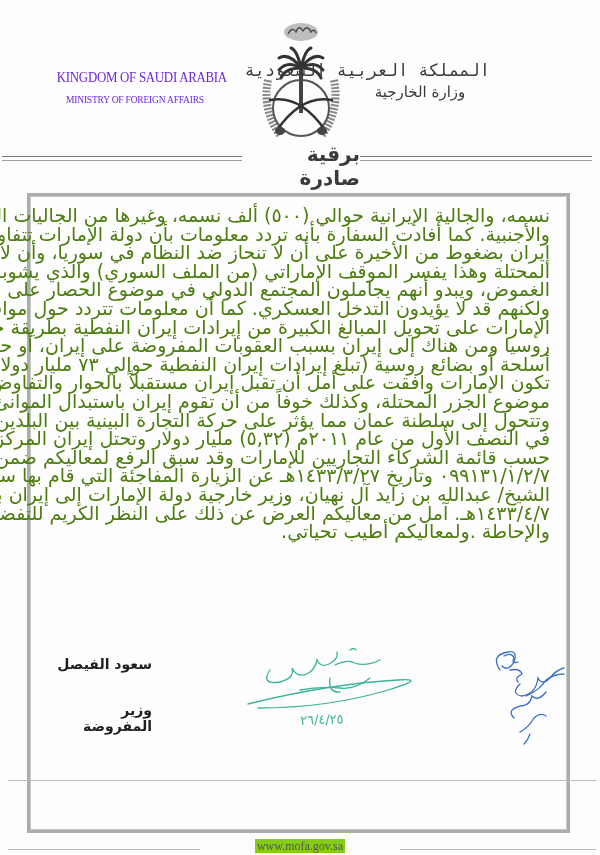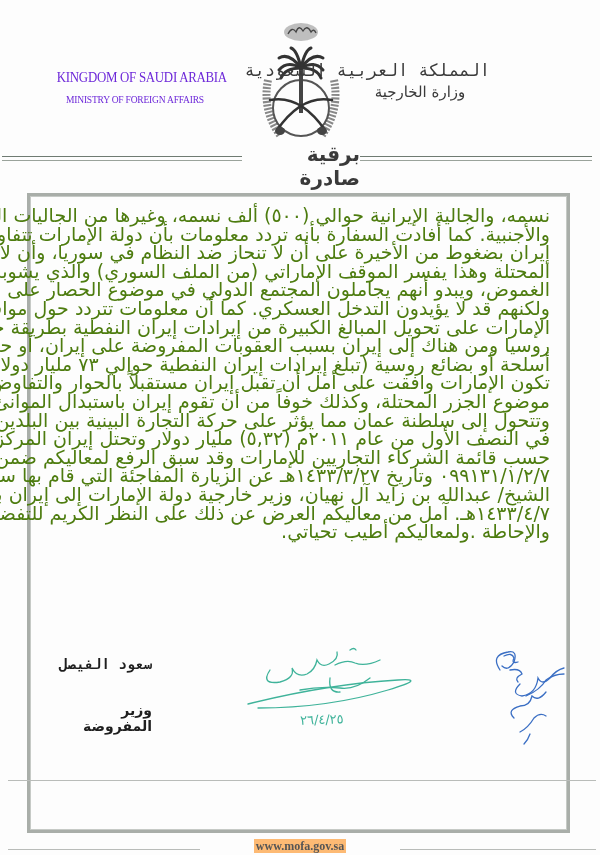--- a/index.html
+++ b/index.html
@@ -115,21 +115,21 @@
     .sign-name, .sign-title {
       position: absolute;
       left: 52px;
       direction: rtl;
       font-size: 14px;
       font-weight: bold;
       color: #1f1f1f;
       width: 100px;
       text-align: right;
     }
-    .sign-name { top: 656px; font-family: Liberation Mono, monospace; }
+    .sign-name { top: 656px; }
     .sign-title { top: 702px; }
     .sig1 {
       position: absolute;
       left: 240px;
       top: 640px;
       width: 200px;
       height: 100px;
     }
     .sig-date {
       position: absolute;
@@ -160,21 +160,21 @@
       position: absolute;
       top: 839px;
       left: 200px;
       width: 200px;
       text-align: center;
       font-family: "Liberation Serif", serif;
       font-size: 12px;
       color: #555;
       background: #fdfdfd;
     }
-    .url span { background: #fdba74; padding: 0 2px; font-weight: bold; }
+    .url span { background: #84cc16; padding: 0 2px; }
   </style>
 </head>
 <body>
 
 <div class="page">
 
   <div class="hdr-en">
     <div class="l1">KINGDOM OF SAUDI ARABIA</div>
     <div class="l2">MINISTRY OF FOREIGN AFFAIRS</div>
   </div>

